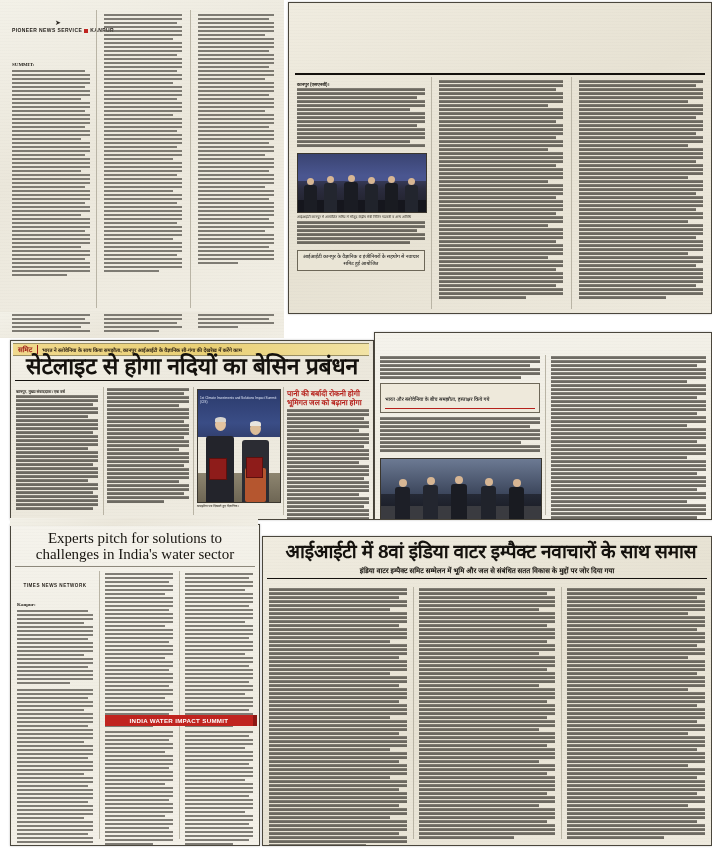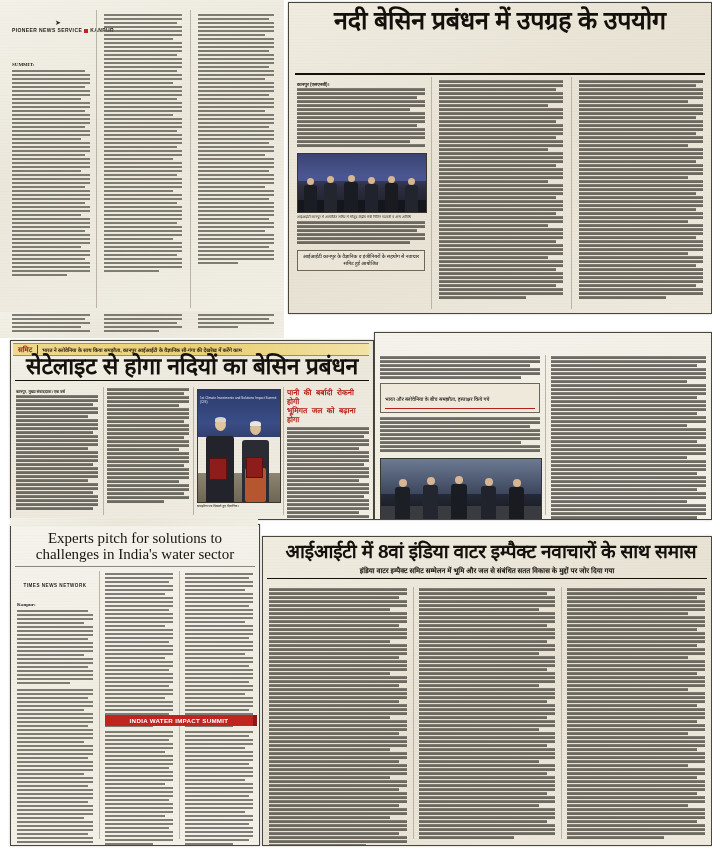--- a/index.html
+++ b/index.html
@@ -101,21 +101,21 @@
     font-family:"Liberation Sans", sans-serif;font-weight:bold;
     font-size:6.2px;letter-spacing:.3px;
     display:flex;align-items:center;justify-content:center;
   }
   .redbanner:after{
     content:"";position:absolute;right:-4px;top:0;bottom:0;width:4px;
     background:#8d1814;
   }
 
   .redhead{
-    font-family:Liberation Mono, monospace;font-weight:bold;
+    font-family:Liberation Serif, serif;font-weight:bold;
     color:#b5201b;line-height:1.2;
   }
   .bq-rule{height:1px;background:#b5201b;margin-top:3px;}
 
   
   .photo{position:absolute;overflow:hidden;border:1px solid #3a362e;}
   .ph-stage{background:linear-gradient(180deg,#2a2f4d 0%,#3c4166 38%,#2b2c3e 60%,#1d1e27 100%);}
   .ph-dark{background:linear-gradient(180deg,#3b4254 0%,#262b38 55%,#15171e 100%);}
   .cap{
     position:absolute;font-family:"Liberation Sans", sans-serif;
@@ -306,21 +306,20 @@
       <div class="tx s1"></div>
         <div class="tx s1"></div>
         <div class="tx s5"></div>
     </div>
   </div>
 
   <div class="clip paper-b framed shadow" style="left:288px;top:2px;width:422px;height:310px;">
 
     <div style="position:absolute;left:6px;top:4px;right:6px;height:66px;
                 border-bottom:2px solid #14110d;">
-      <div class="hl-dev" style="font-size:25px;text-align:center;margin-top:1px;">नदी बेसिन प्रबंधन में उपग्रह के उपयोग</div>
     </div>
 
     <div class="colrule" style="left:142px;top:74px;height:232px;"></div>
     <div class="colrule" style="left:282px;top:74px;height:232px;"></div>
 
     <div class="col" style="left:8px;top:78px;width:128px;">
       <div class="lead-in" style="font-family:'Liberation Sans',sans-serif;font-size:4.6px;margin-bottom:2px;">कानपुर (एसएनबी)।</div>
 
       <div class="tx dev s1"></div>
         <div class="tx dev s1"></div>

